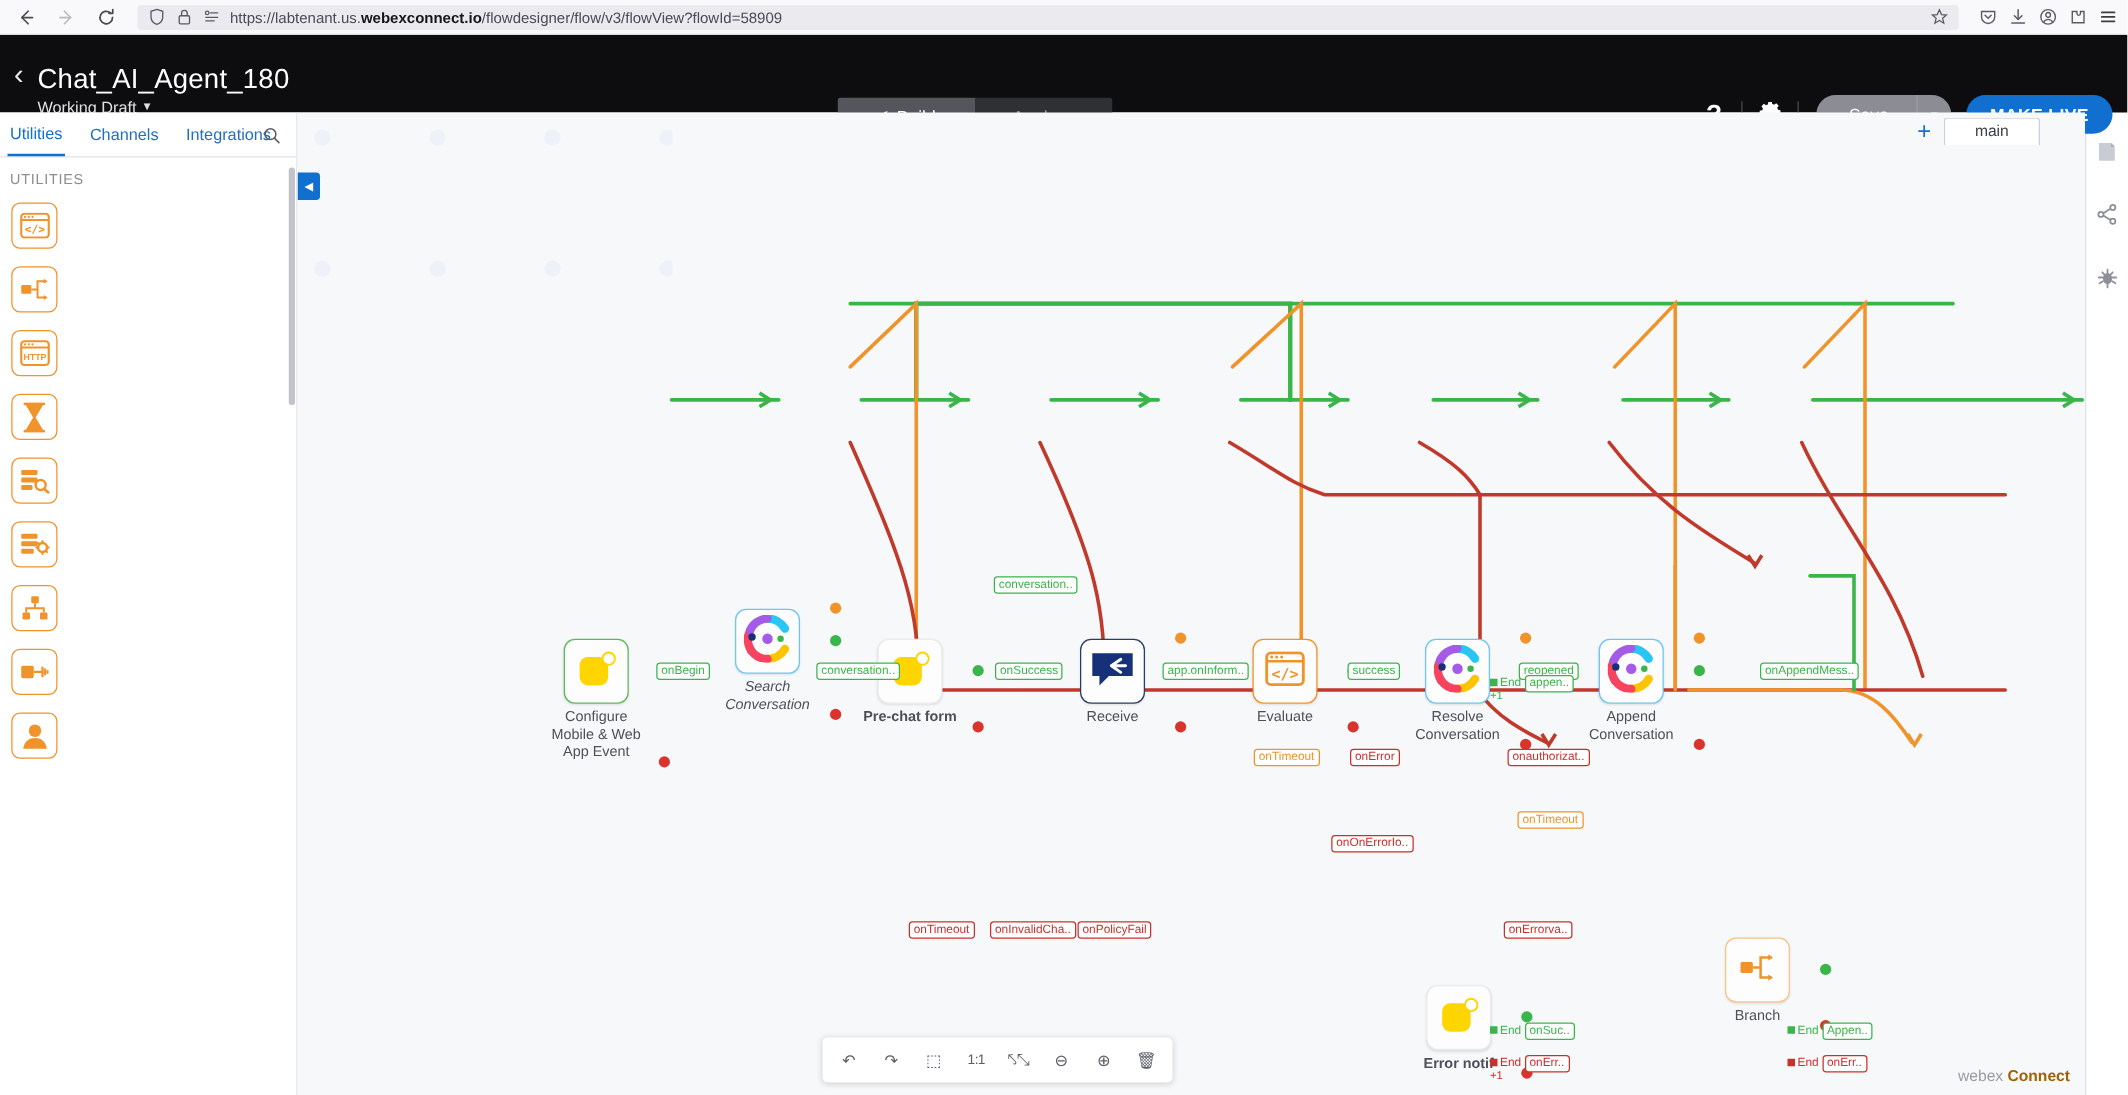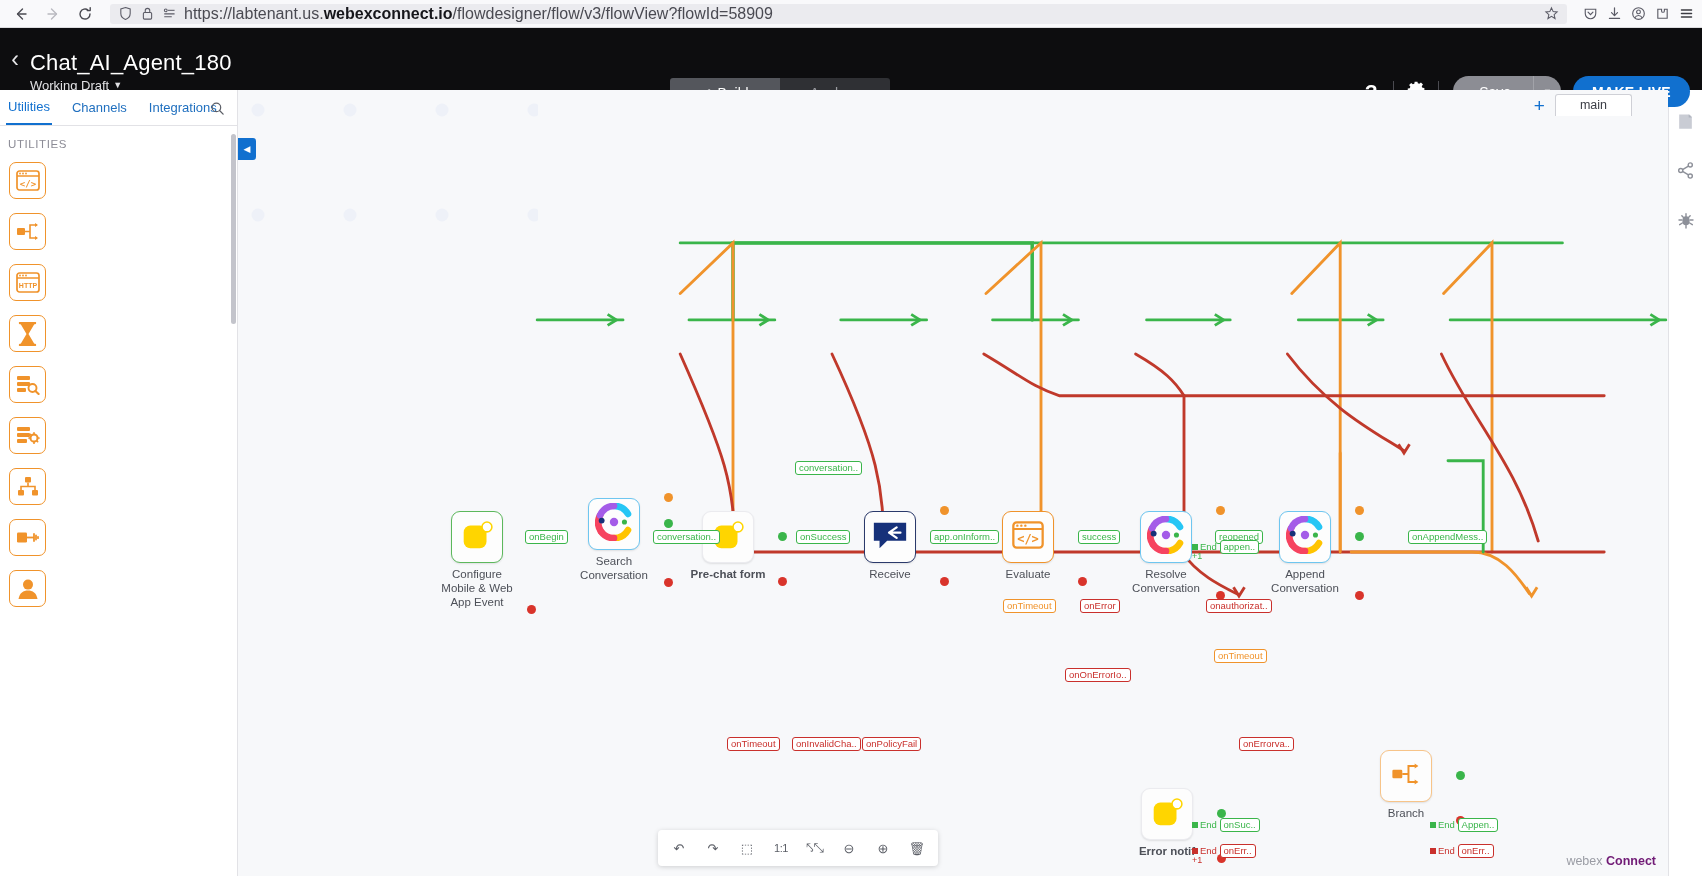--- a/index.html
+++ b/index.html
@@ -17,21 +17,21 @@
   }
   .nav-btn {
     width:26px; height:22px; display:flex; align-items:center; justify-content:center;
     color:#5b5b66; font-size:15px; cursor:pointer; border-radius:3px;
   }
   .nav-btn.disabled { color:#b9b9c0; }
   #url-wrap {
     flex:1; height:20px; background:#ebebef; border-radius:3px;
     display:flex; align-items:center; padding:0 8px; gap:7px; margin:0 6px;
   }
-  #url-text { font-size:16px; color:#4a4a52; white-space:nowrap; overflow:hidden; }
+  #url-text { font-size:12px; color:#4a4a52; white-space:nowrap; overflow:hidden; }
   #url-text b { color:#15151a; font-weight:bold; }
   .chrome-ico { width:15px; height:15px; display:inline-block; flex:0 0 auto; }
   #browser-right { display:flex; align-items:center; gap:9px; padding-left:4px; }
 
   
   #app-header {
     height:62px; background:#0d0d0f; display:flex; align-items:center;
     position:relative; color:#fff;
   }
   #back-chevron {
@@ -117,21 +117,21 @@
 
   #right-rail {
     width:34px; background:#fff; border-left:1px solid #e2e2e6; padding-top:22px;
     display:flex; flex-direction:column; align-items:center; gap:26px;
   }
   .rail-ico { cursor:pointer; }
 
   #watermark {
     position:absolute; right:12px; bottom:8px; font-size:12.5px; color:#9a9ca4;
   }
-  #watermark b { color:#701a75; font-weight:bold; }
+  #watermark b { color:#a16207; font-weight:bold; }
 
   
   .node { position:absolute; }
   .node-box {
     width:52px; height:52px; background:#fdfdfd; border-radius:9px;
     display:flex; align-items:center; justify-content:center;
     box-shadow:0 1px 2px rgba(0,0,0,.10);
   }
   .node-box.sel { border:1.6px solid #6ec6f0; }
   .node-box.green { border:1.6px solid #5cb85c; }
@@ -626,21 +626,21 @@
               </svg></span>
             <span class="port g" style="right:-5px;top:21px"></span>
             <span class="port r" style="right:-5px;bottom:-5px"></span>
           </div>
           <div class="node-label">
             <div>Configure</div>
             <div>Mobile &amp; Web</div>
             <div>App Event</div>
           </div>
         </div>
-        <div class="node" style="left: 350px; top: 408px;">
+        <div class="node" style="left: 350px; top: 397px; font-style: italic;">
           <div class="node-box sel">
             <span><svg width="38" height="38" viewBox="0 0 40 40">
                 <path d="M20 3 A17 17 0 0 1 34.7 11.5" fill="none" stroke="#26c6f5" stroke-width="7" stroke-linecap="round"></path>
                 <path d="M34.7 28.5 A17 17 0 0 1 20 37" fill="none" stroke="#ffc400" stroke-width="7" stroke-linecap="round"></path>
                 <path d="M20 37 A17 17 0 0 1 6.3 30" fill="none" stroke="#f6435f" stroke-width="7" stroke-linecap="round"></path>
                 <path d="M6.3 30 A17 17 0 0 1 5.3 13" fill="none" stroke="#f6435f" stroke-width="7" stroke-linecap="round"></path>
                 <path d="M5.3 13 A17 17 0 0 1 20 3" fill="none" stroke="#a45ce8" stroke-width="7" stroke-linecap="round"></path>
                 <circle cx="7" cy="18.5" r="3.1" fill="#16317a"></circle>
                 <circle cx="20" cy="20" r="4.4" fill="#a45ce8"></circle>
                 <circle cx="31" cy="20" r="2.7" fill="#3ab54a"></circle>
@@ -777,21 +777,21 @@
         <div class="elabel g" style="left: 977px; top: 440px;">reopened</div>
         <div class="elabel g" style="left: 1170px; top: 440px;">onAppendMess..</div>
         <div class="elabel o" style="left: 765px; top: 509px;">onTimeout</div>
         <div class="elabel r" style="left: 842px; top: 509px;">onError</div>
         <div class="elabel r" style="left: 968px; top: 509px;">onauthorizat..</div>
         <div class="elabel o" style="left: 976px; top: 559px;">onTimeout</div>
         <div class="elabel r" style="left: 827px; top: 578px;">onOnErrorIo..</div>
         <div class="elabel r" style="left: 489px; top: 647px;">onTimeout</div>
         <div class="elabel r" style="left: 554px; top: 647px;">onInvalidCha..</div>
         <div class="elabel r" style="left: 624px; top: 647px;">onPolicyFail</div>
-        <div class="elabel r" style="left: 965px; top: 647px; margin-left: 36px;">onErrorva..</div>
+        <div class="elabel r" style="left: 965px; top: 647px;">onErrorva..</div>
         <div class="endtag g" style="left: 954px; top: 450px;"><span class="sq"></span><span>End</span> <span class="elabel g" style="position:static;display:inline-block">appen..</span><div class="plus1" style="left:0;top:12px">+1</div></div>
         <div class="endtag g" style="left: 954px; top: 728px;"><span class="sq"></span><span>End</span> <span class="elabel g" style="position:static;display:inline-block">onSuc..</span></div>
         <div class="endtag r" style="left: 954px; top: 754px;"><span class="sq"></span><span>End</span> <span class="elabel r" style="position:static;display:inline-block">onErr..</span><div class="plus1" style="left:0;top:12px">+1</div></div>
         <div class="endtag g" style="left: 1192px; top: 728px;"><span class="sq"></span><span>End</span> <span class="elabel g" style="position:static;display:inline-block">Appen..</span></div>
         <div class="endtag r" style="left: 1192px; top: 754px;"><span class="sq"></span><span>End</span> <span class="elabel r" style="position:static;display:inline-block">onErr..</span></div>
       </div>
 
     <div id="canvas-toolbar">
         <div class="tb-btn">
           <span>↶</span>

